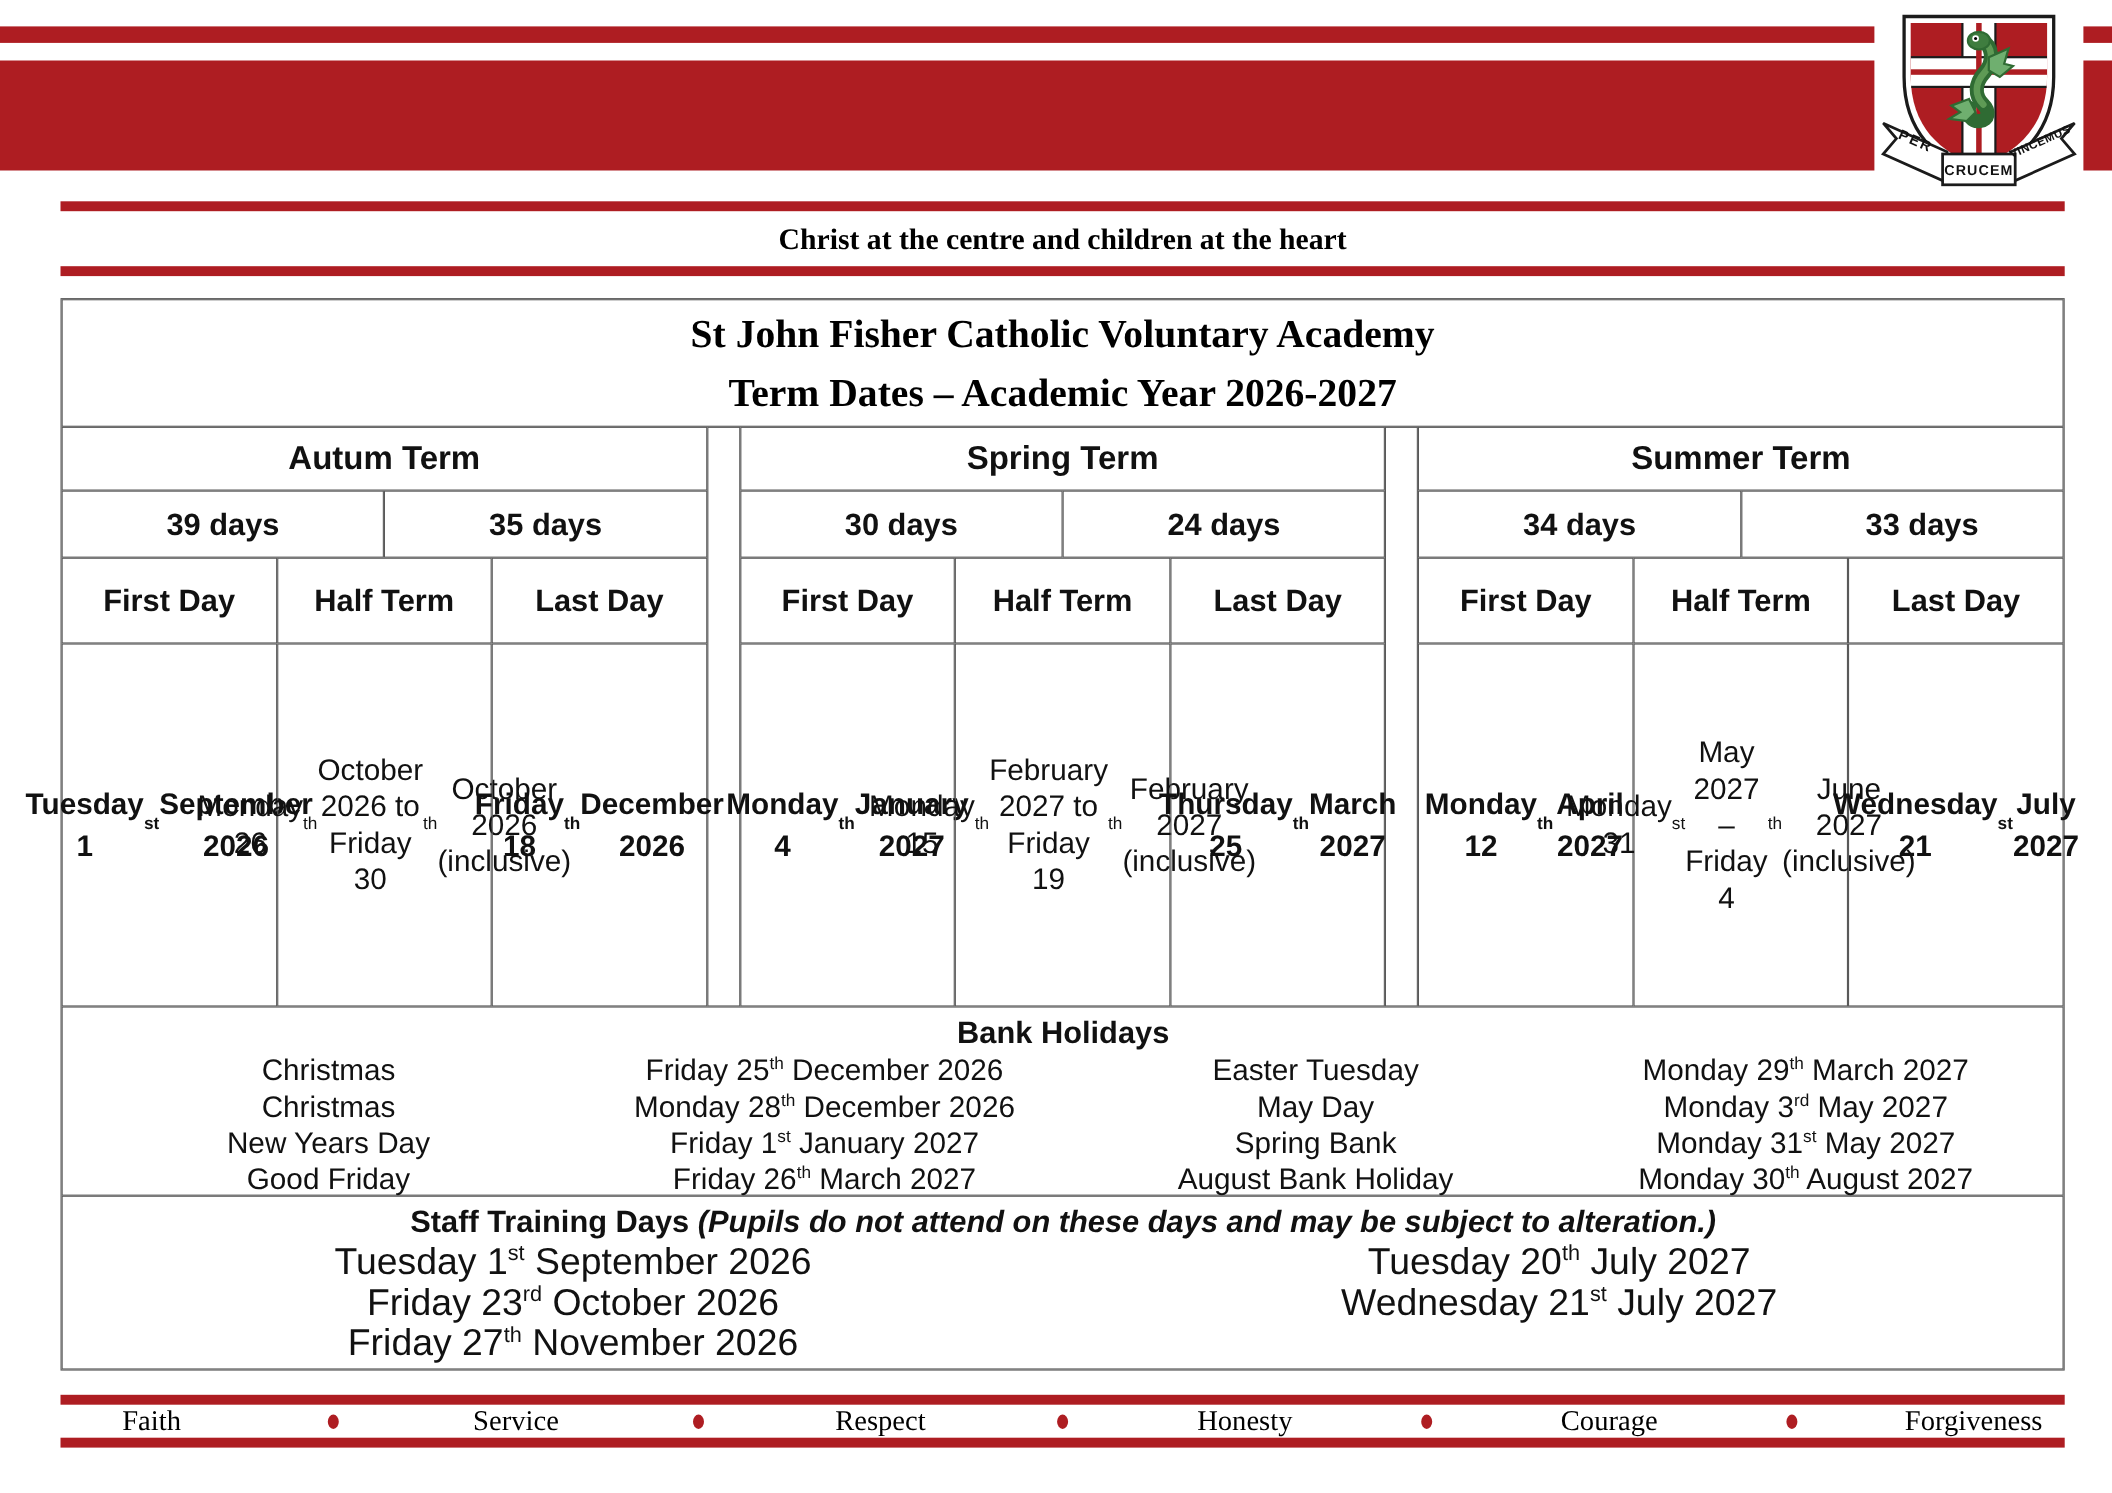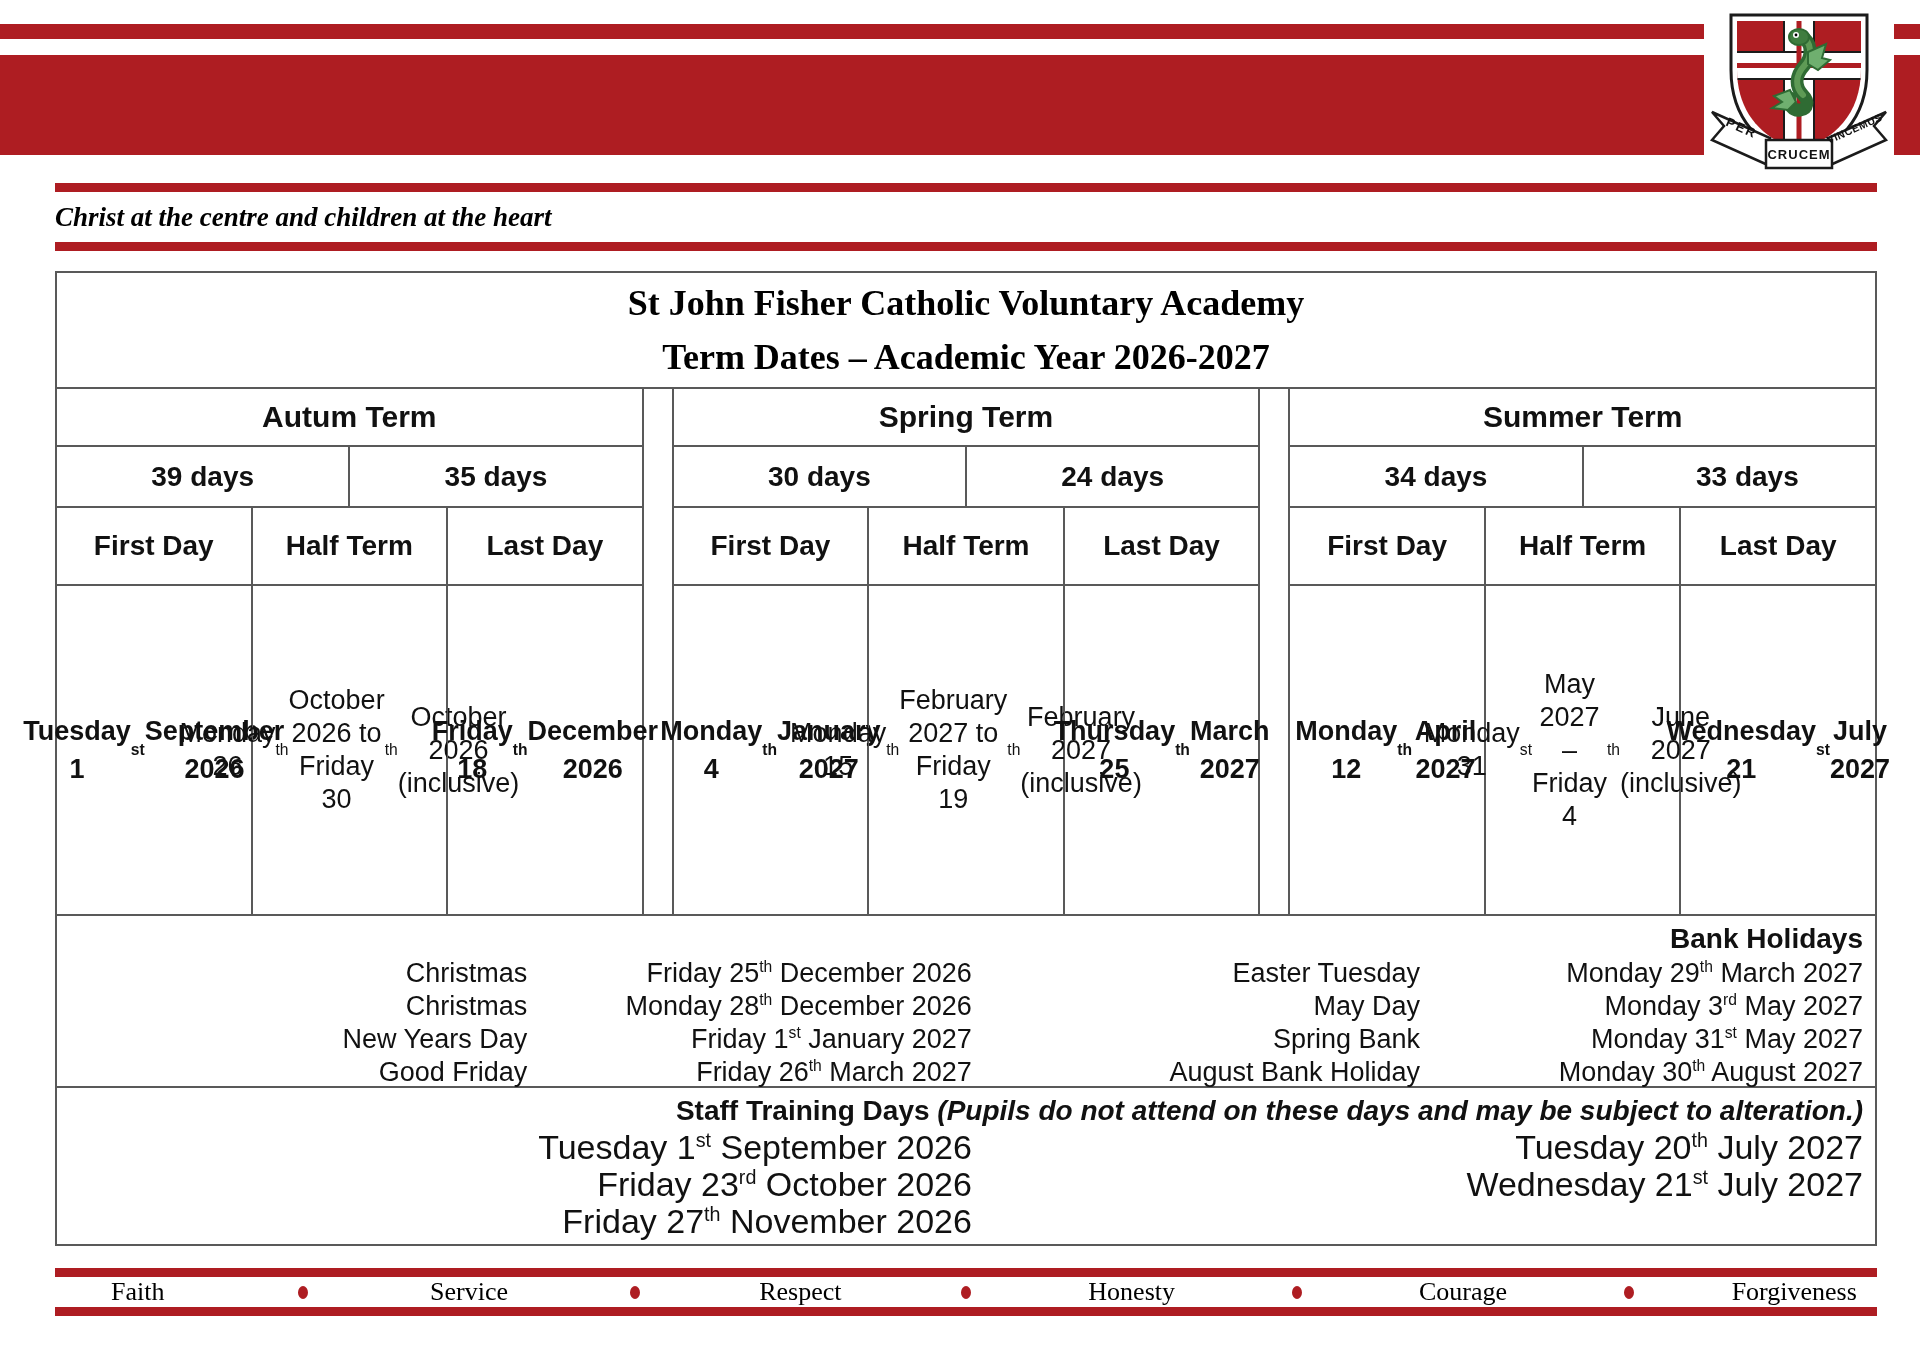--- a/index.html
+++ b/index.html
@@ -17,22 +17,22 @@
   .stripe-thin{position:absolute;top:24px;left:0;width:1920px;height:15px;background:var(--brand-red);}
   .stripe-band{position:absolute;top:55px;left:0;width:1920px;height:100px;background:var(--brand-red);}
   .crest-box{
     position:absolute;top:0;right:26px;width:190px;height:177px;background:#fff;
     display:flex;justify-content:center;align-items:flex-start;z-index:3;
   }
   
   .content{position:absolute;top:183px;left:55px;width:1822px;}
   .rule{height:9px;background:var(--brand-red);}
   .motto{
-    height:50px;line-height:50px;text-align:left;
-    font-family:"Liberation Serif", serif;font-style:italic;font-weight:600;
+    height:50px;line-height:50px;text-align:center;
+    font-family:"Liberation Serif", serif;font-weight:600;
     font-size:27px;color:#000;
   }
   
   .term-table{
     margin-top:20px;
     display:grid;
     grid-template-columns:repeat(6,1fr) 30px repeat(6,1fr) 30px repeat(6,1fr);
     grid-template-rows:116px 58px 61px 78px 330px 172px 158px;
     border:1px solid var(--table-border);
     background:#fff;
@@ -43,21 +43,21 @@
     text-align:center;min-width:0;
   }
   .title-cell{flex-direction:column;font-weight:bold;font-size:36px;line-height:54px;color:#000;}
   .term-name{font-weight:bold;font-size:30px;}
   .days-cell{font-weight:bold;font-size:28px;}
   .colhead-cell{font-weight:bold;font-size:28px;}
   .data-cell{font-size:27px;line-height:33px;padding:6px 5px;}
   .data-bold{font-weight:bold;line-height:38px;}
   sup{font-size:58%;vertical-align:super;line-height:0;}
   
-  .wide-cell{display:block;text-align:right;padding:5px 12px 4px 13px;}
+  .wide-cell{display:block;text-align:center;padding:5px 12px 4px 13px;}
   .section-head{font-weight:bold;font-size:28px;line-height:36px;}
   .bank-grid{display:grid;grid-template-columns:25.5% 24.8% 25% 24.7%;font-size:27px;line-height:33px;}
   .staff-grid{display:grid;grid-template-columns:50.3% 49.7%;font-size:34px;line-height:37px;}
   .staff-note{font-style:italic;}
   
   .values-bar{margin-top:22px;}
   .values-row{display:flex;align-items:center;height:30px;}
   .values-row>span{flex:1;text-align:center;}
   .value-word{font-family:"Liberation Serif", serif;font-size:26px;color:#000;}
   .value-dot-slot{display:flex;justify-content:center;align-items:center;}

